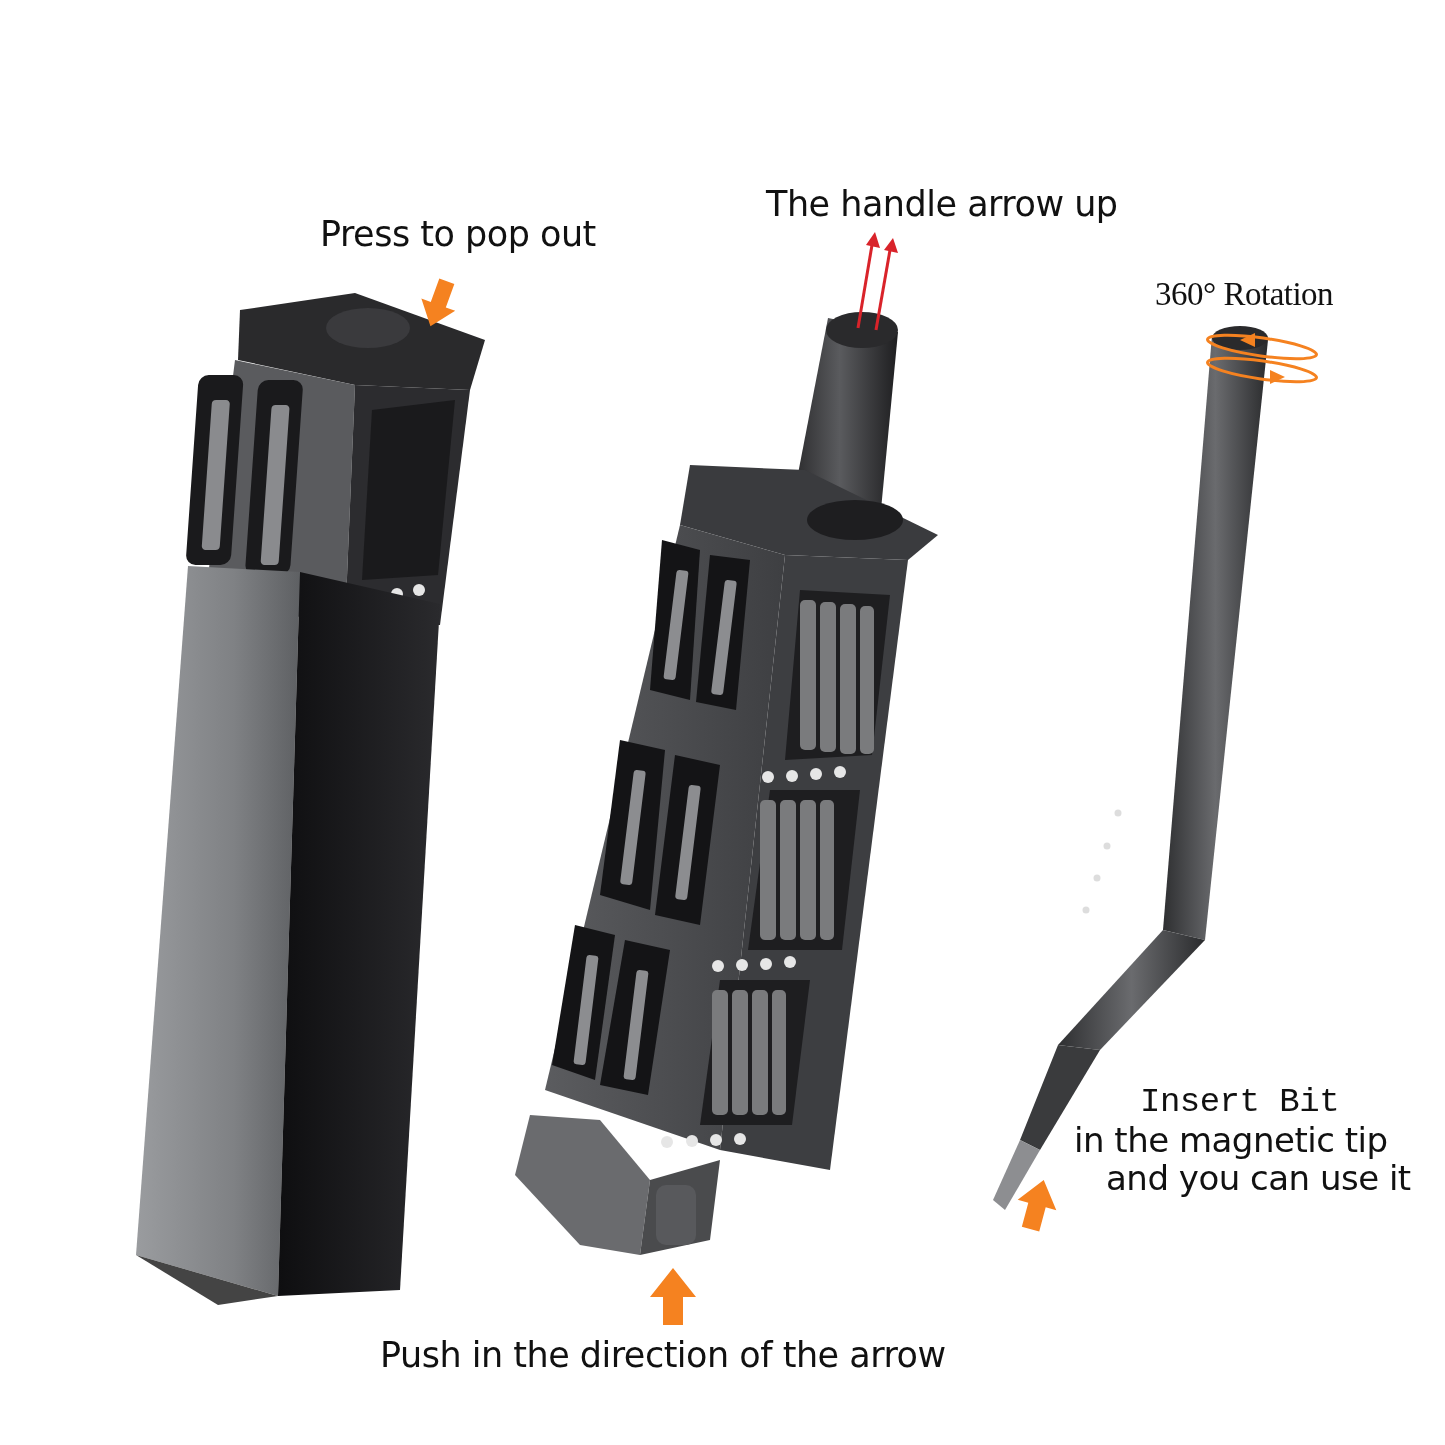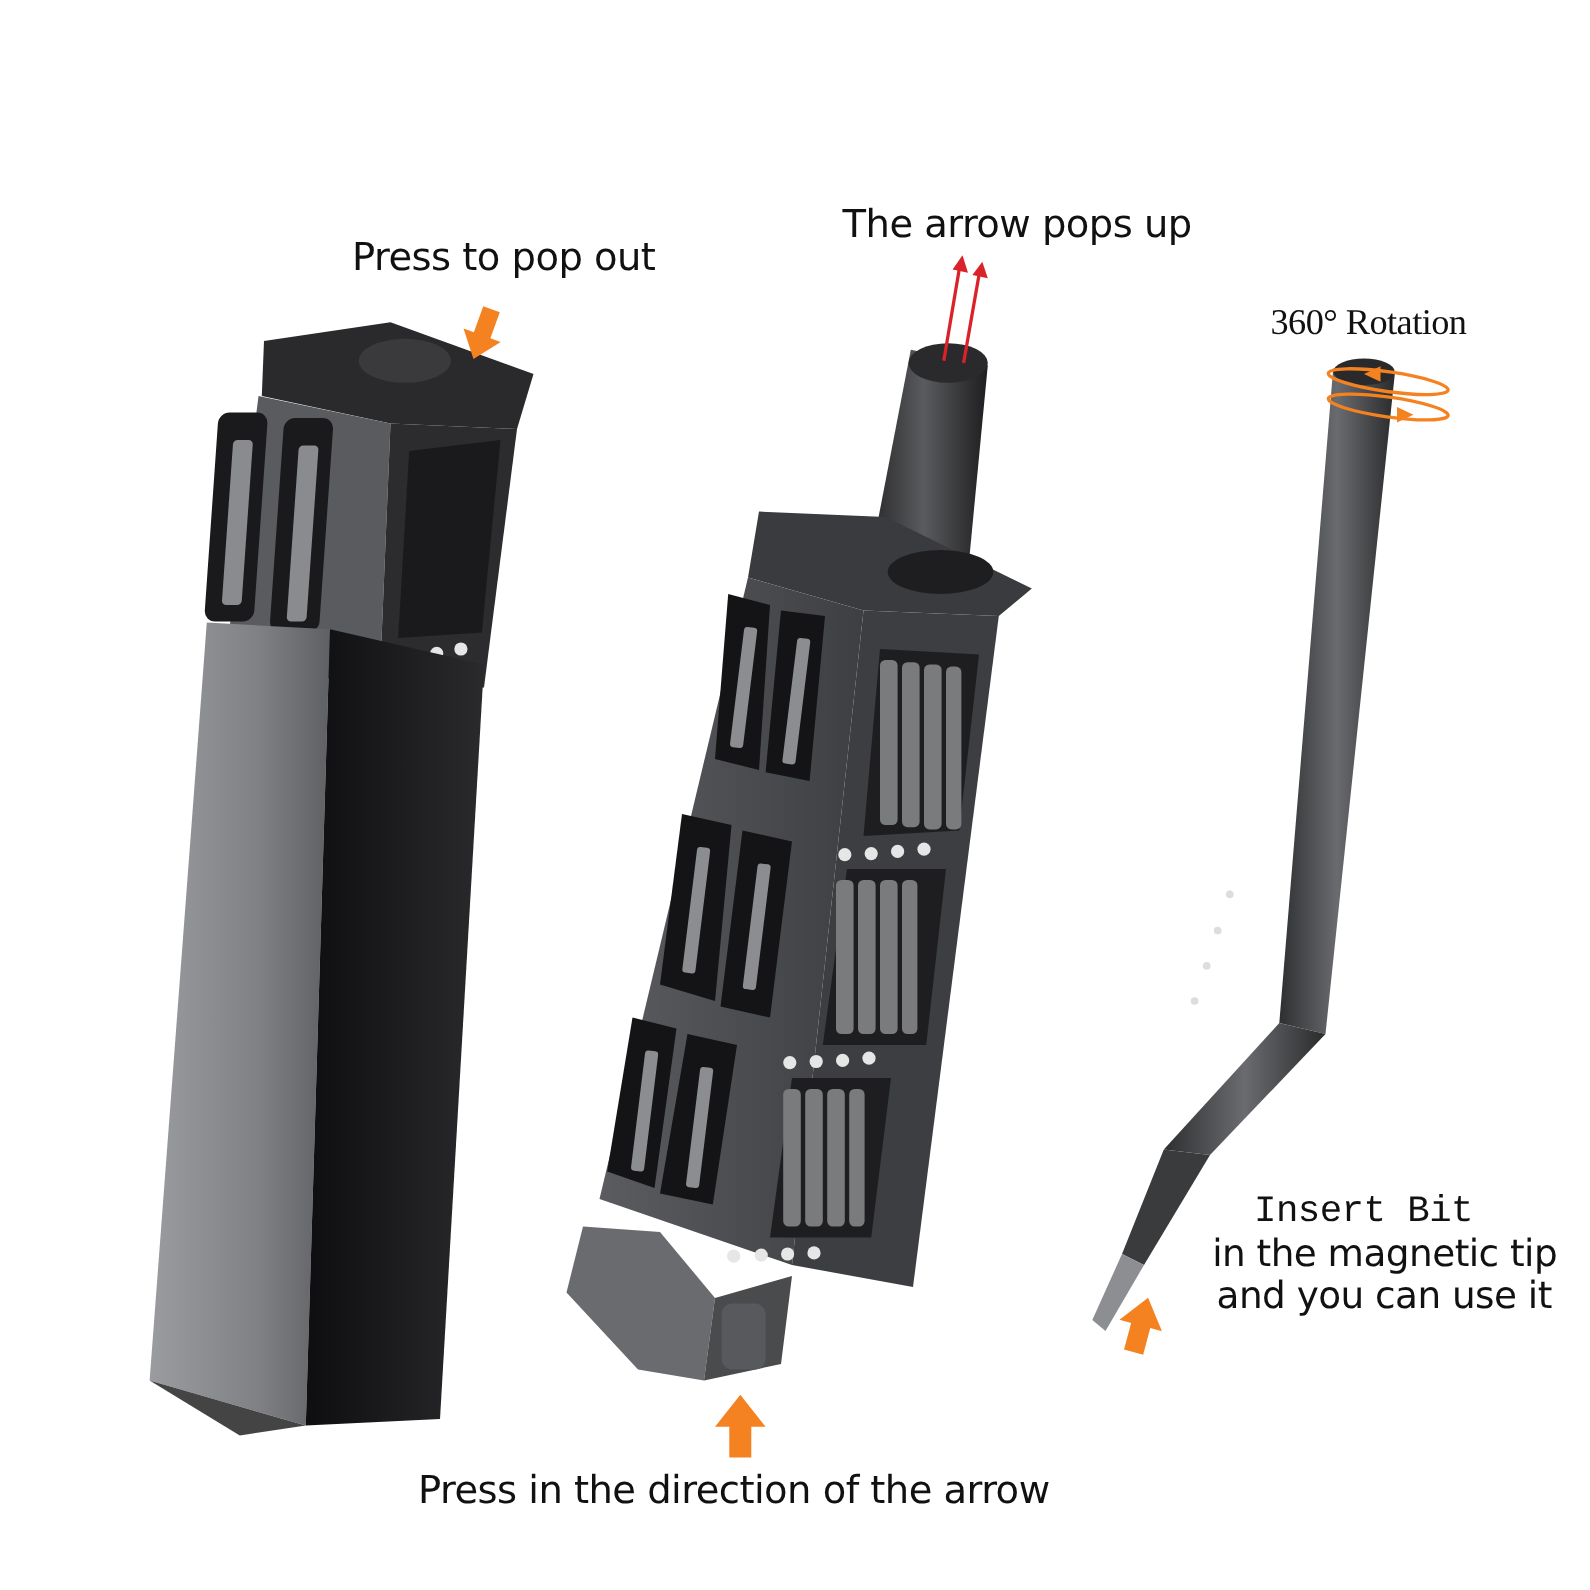--- a/index.html
+++ b/index.html
@@ -171,18 +171,18 @@
     <polygon points="1240,340 1255,333 1255,347" fill="#f58220" stroke="none"></polygon>
     <polygon points="1285,377 1270,370 1270,384" fill="#f58220" stroke="none"></polygon>
   </g>
 
   <g transform="translate(1037,1205) rotate(15)">
     <polygon points="-9,25 -9,0 -20,0 0,-26 20,0 9,0 9,25" fill="#f58220"></polygon>
   </g>
 </svg>
 
 <div class="cap" style="left:320px;top:214px;font-size:35px;">Press to pop out</div>
-<div class="cap" style="left:766px;top:184px;font-size:35px;">The arrow pops up</div>
+<div class="cap" style="left:766px;top:184px;font-size:35px;">The handle arrow up</div>
 <div class="cap" style="left:1155px;top:276px;font-size:33px;font-family:Liberation Serif, serif;">360° Rotation</div>
 <div class="cap" style="left:1140px;top:1083px;font-size:34px;font-family:Liberation Mono, monospace;">Insert Bit</div>
-<div class="cap" style="left:1074px;top:1120px;font-size:34px;margin-left:28px;">in the magnetic tip</div>
+<div class="cap" style="left:1074px;top:1120px;font-size:34px;">in the magnetic tip</div>
 <div class="cap" style="left:1106px;top:1158px;font-size:34px;">and you can use it</div>
-<div class="cap" style="left:380px;top:1335px;font-size:35px;">Press in the direction of the arrow</div>
+<div class="cap" style="left:380px;top:1335px;font-size:35px;">Push in the direction of the arrow</div>
 
 </body></html>

